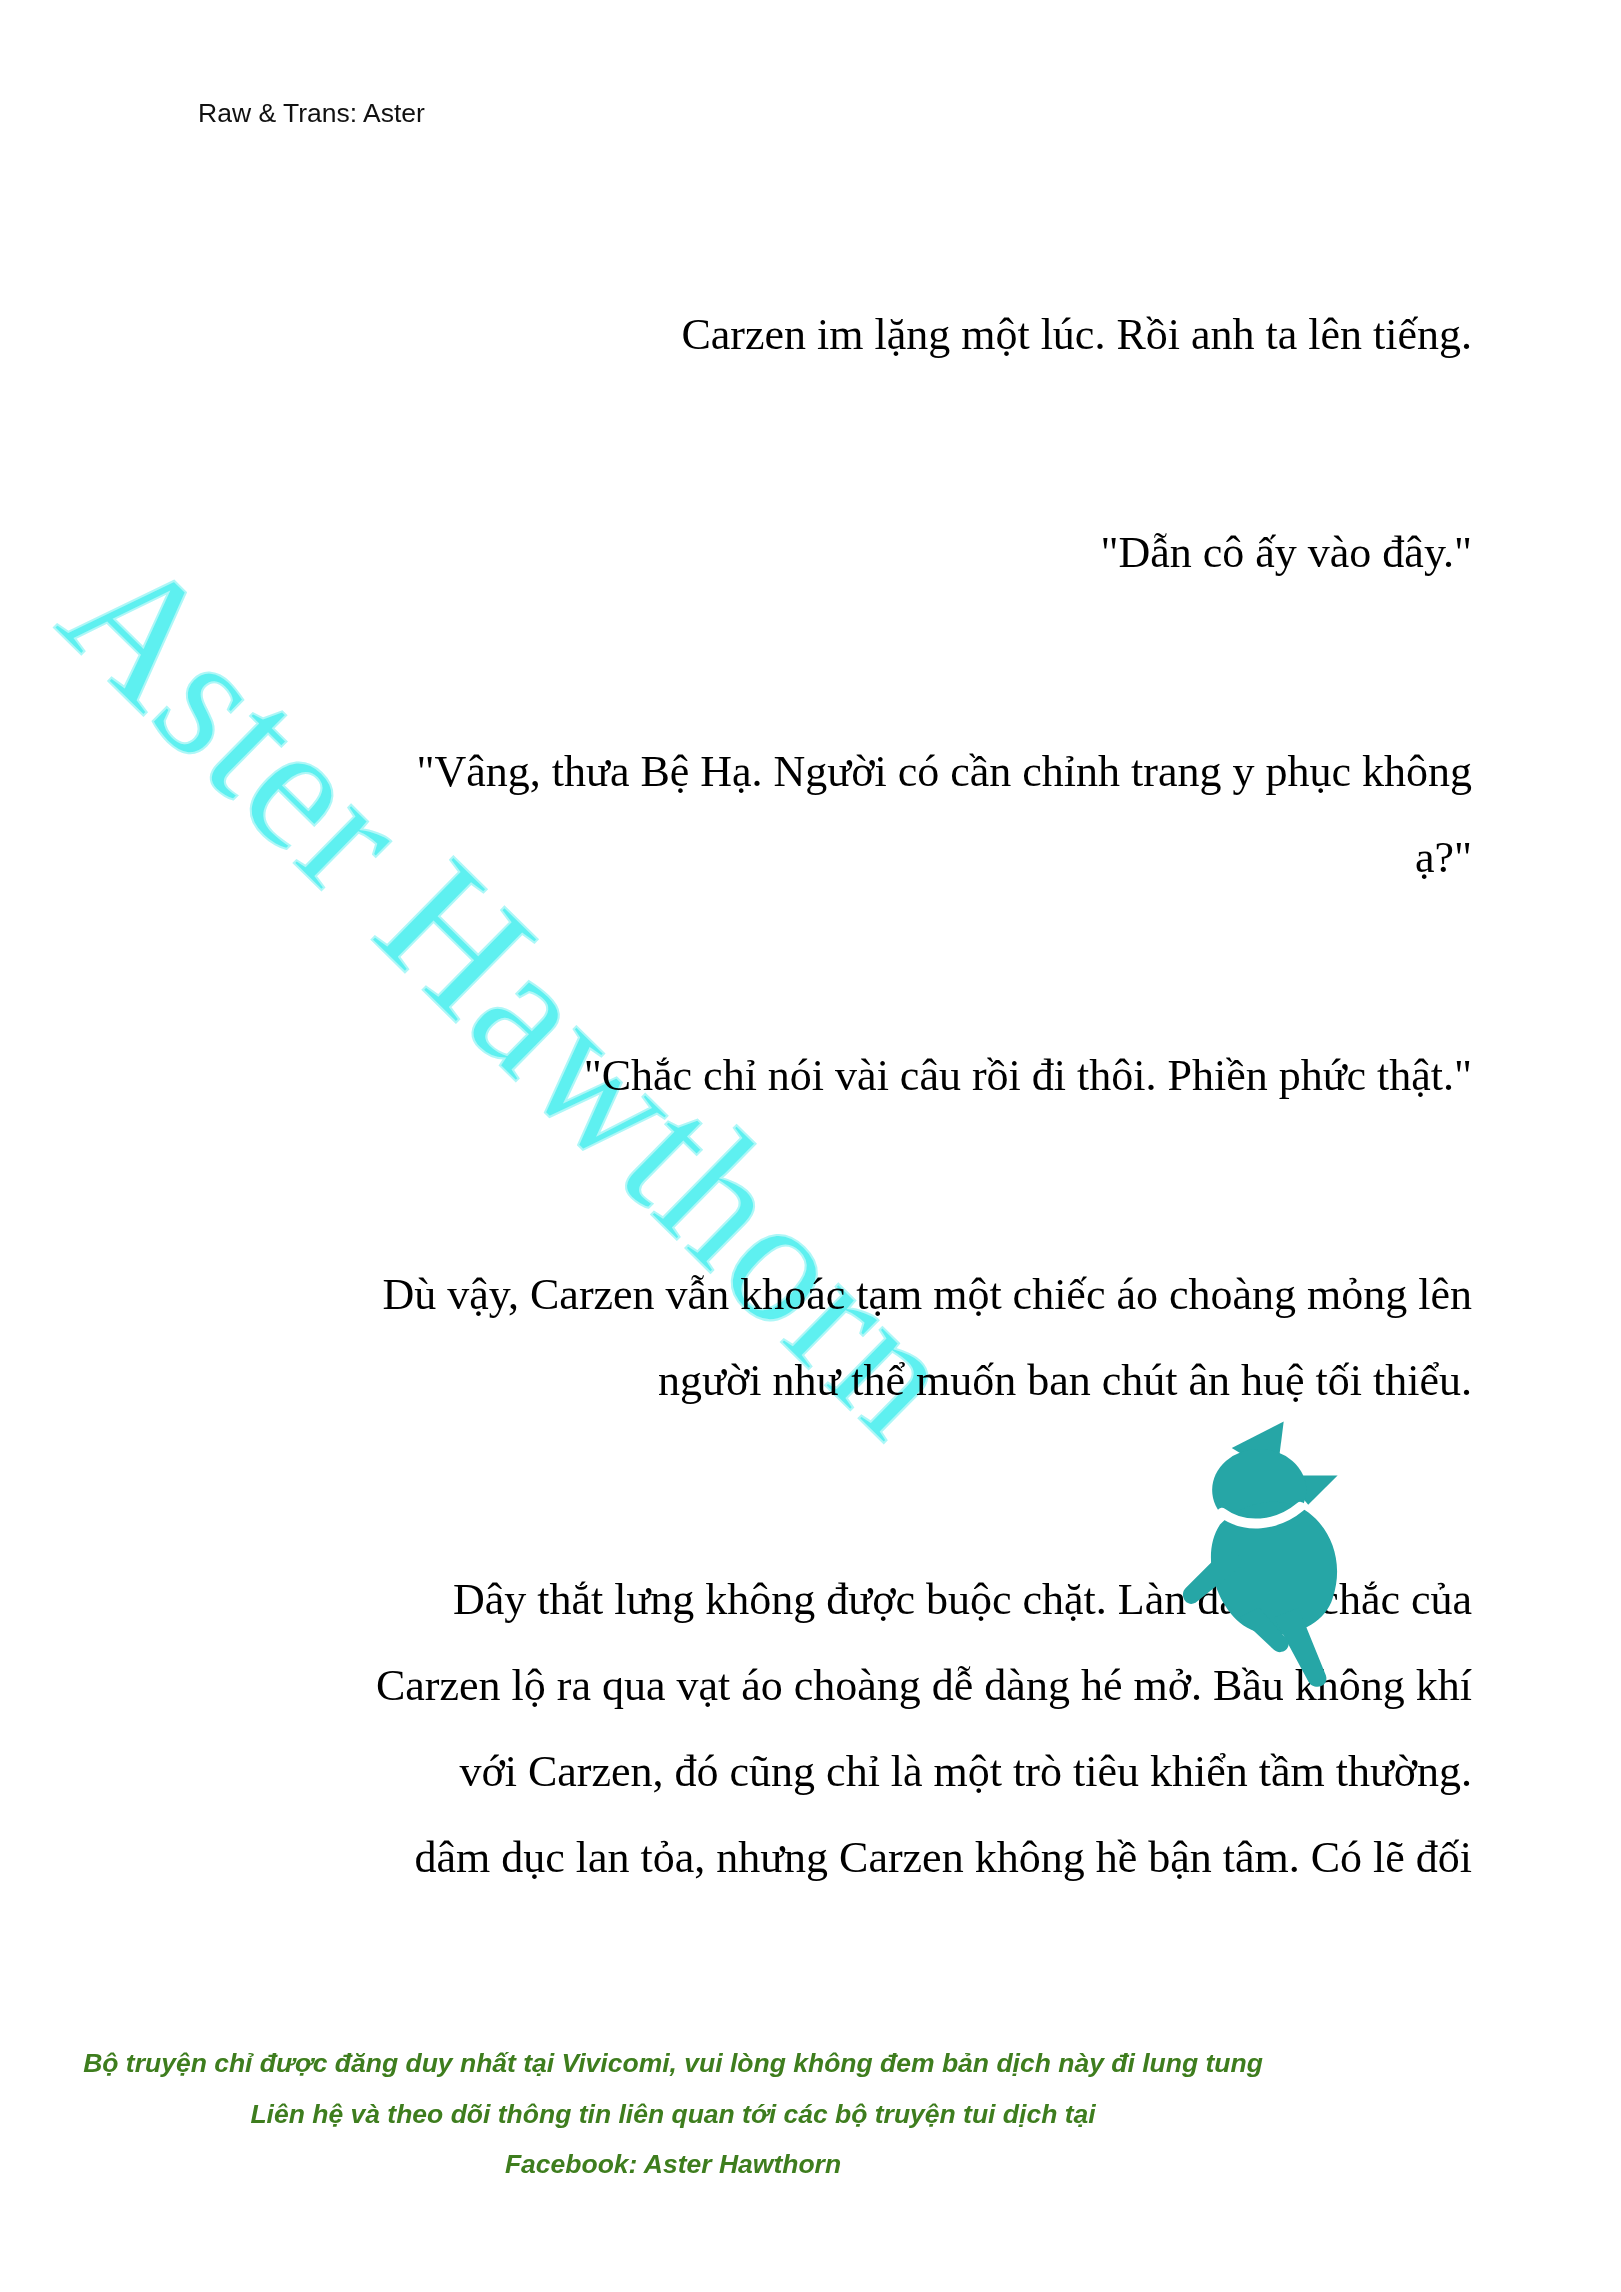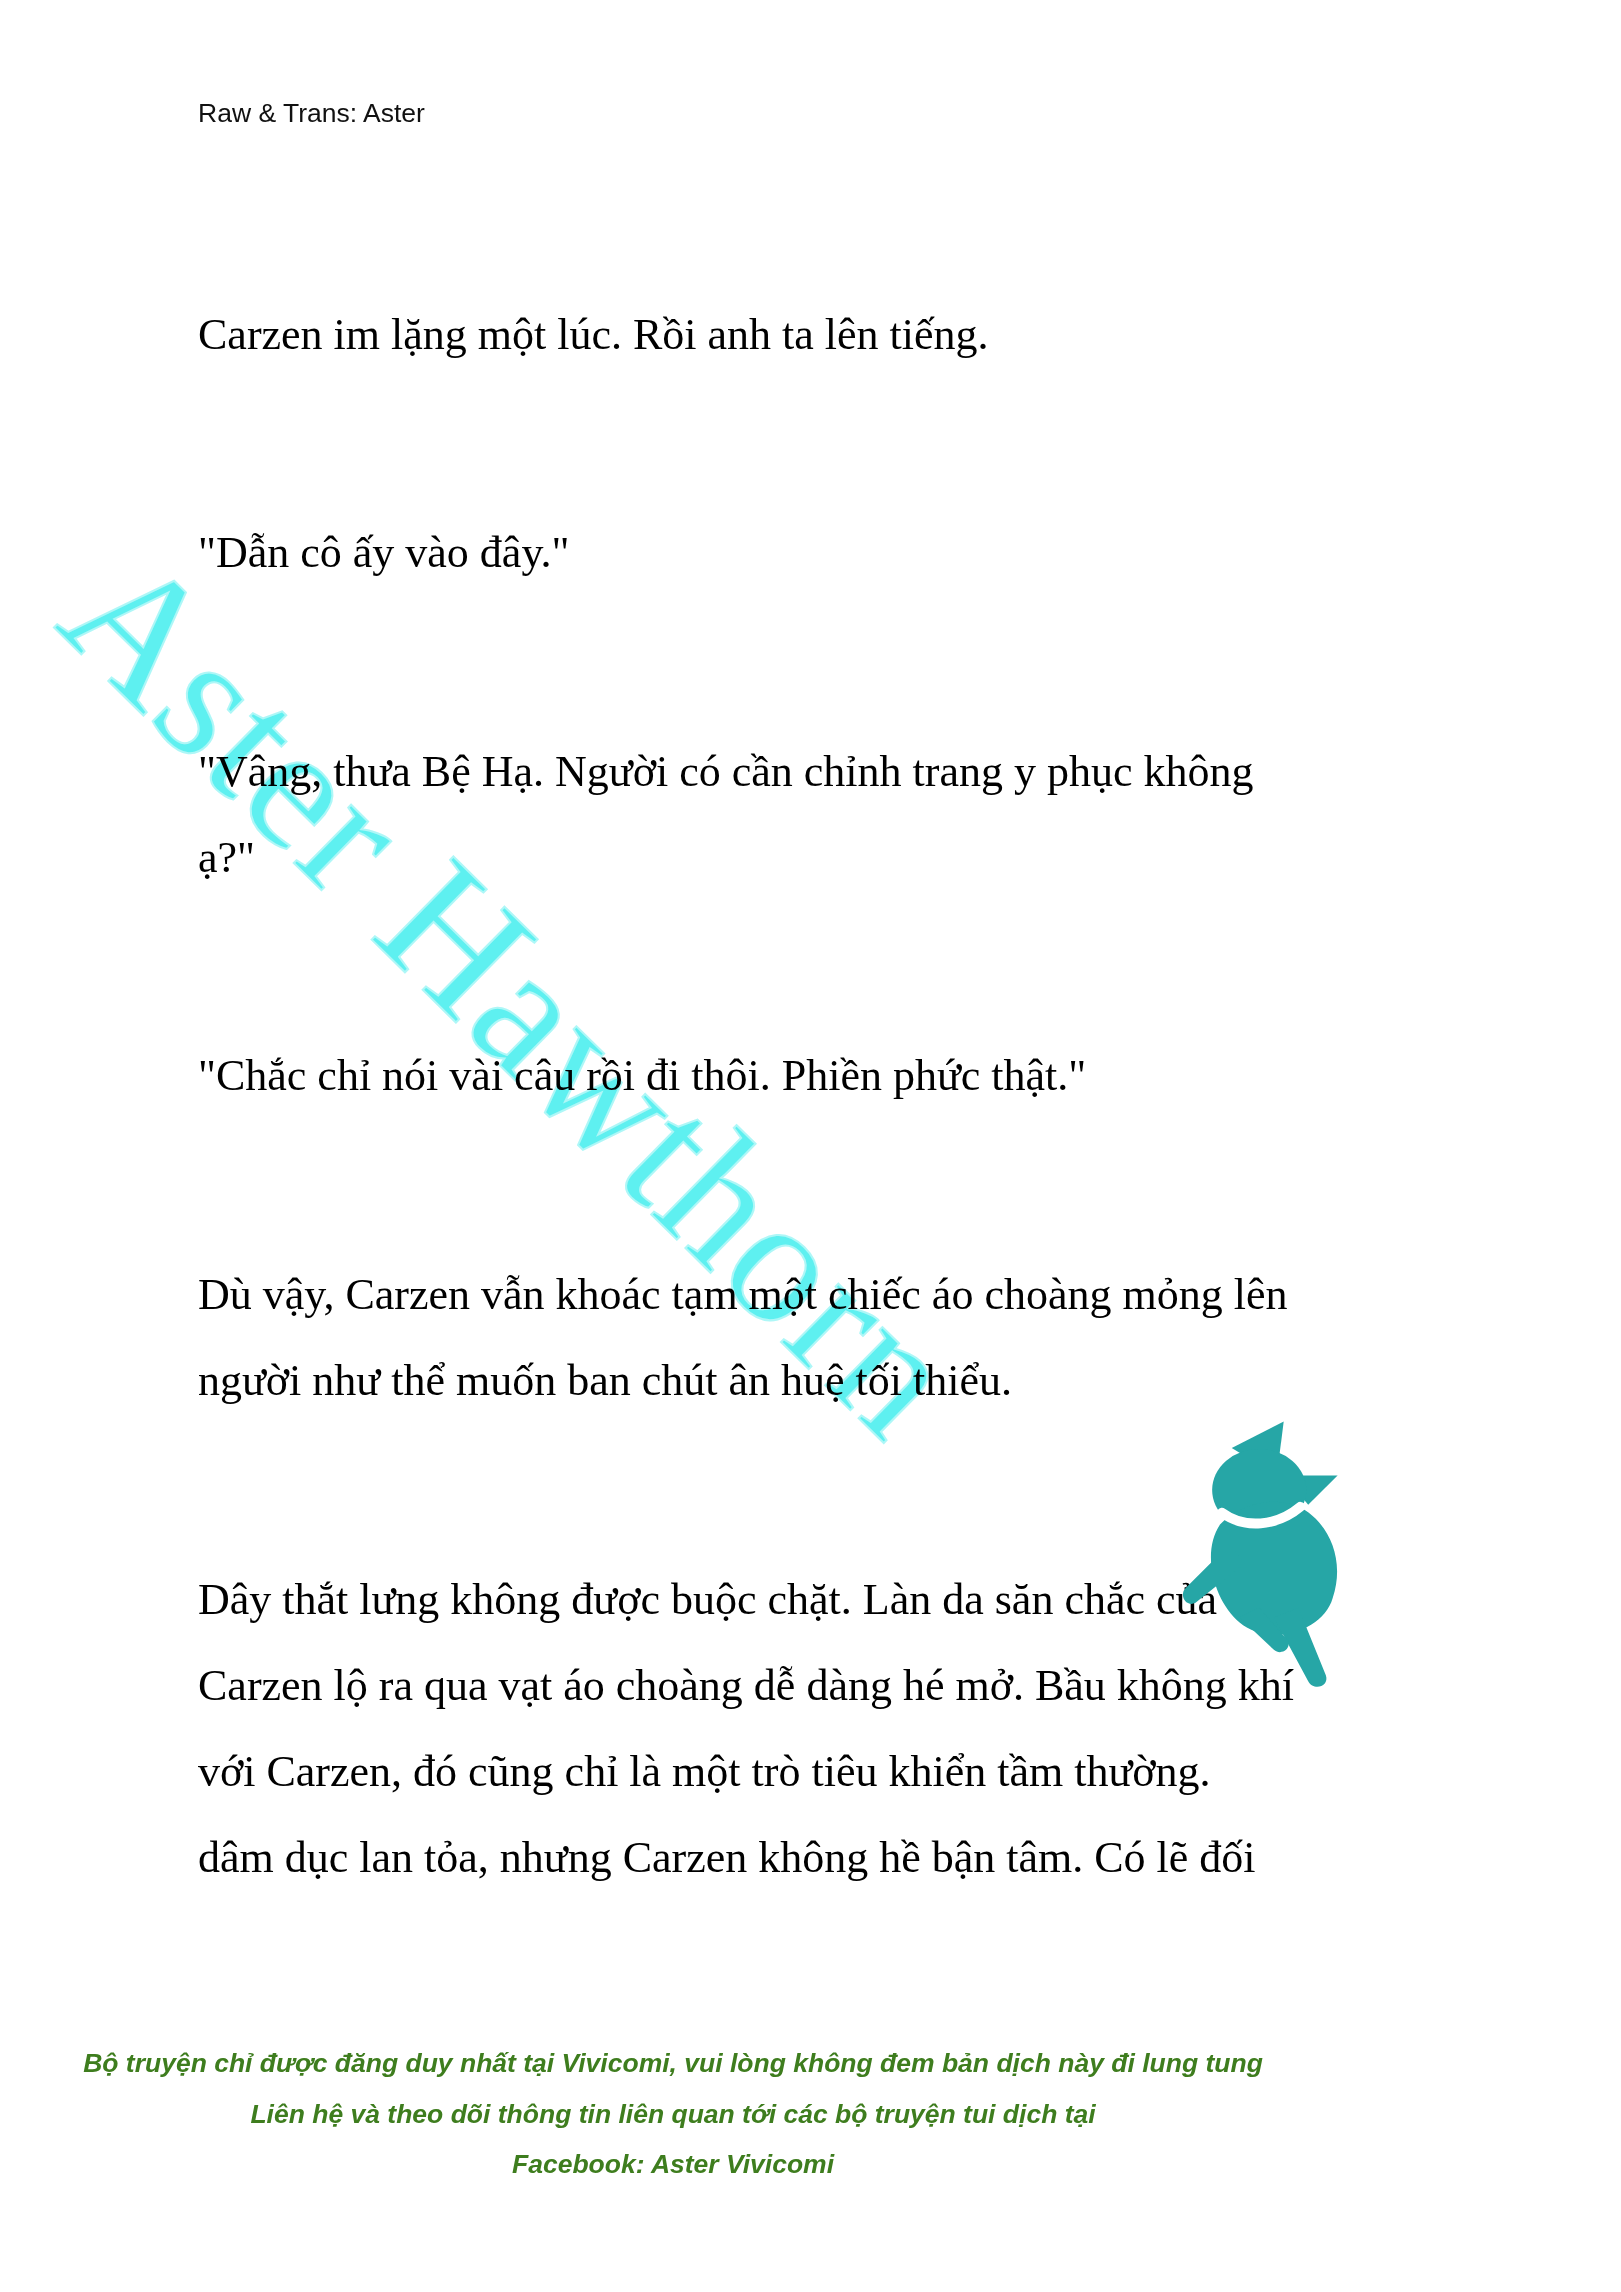--- a/index.html
+++ b/index.html
@@ -9,21 +9,21 @@
     .page { position: absolute; inset: 0; padding-left: 19px; }
     .header {
       position: absolute; left: 198px; top: 98px;
       font-family: "Liberation Sans", sans-serif; font-size: 26.5px; color: #111;
     }
     .body-text {
       position: absolute; left: 198px; width: 1274px;
       font-family: "Liberation Serif", serif; font-size: 44px; color: #000;
       line-height: 86px; white-space: nowrap; z-index: 3;
     }
-    .line { display: block; }
+    .line { display: block; text-align: right; }
     .footer-line {
       position: absolute; left: 0; width: 1346px; text-align: center;
       font-family: "Liberation Sans", sans-serif; font-size: 26.5px; font-weight: bold; font-style: italic;
       z-index: 3;
     }
     .watermark {
       position: absolute; left: 167px; top: 510px;
       transform-origin: 0 0; transform: rotate(44.5deg);
       font-family: "Liberation Serif", serif; font-size: 178px;
       white-space: nowrap; z-index: 2; letter-spacing: 2px;
@@ -83,16 +83,16 @@
 
       <path d="M115,225 L150,290 C155,300 172,296 168,284 L140,215 Z"></path>
       <path d="M80,225 L115,258 C123,265 135,255 128,247 L100,215 Z"></path>
     </g>
 
     <path d="M62,118 C85,135 118,132 142,112" stroke="#ffffff" stroke-width="10" fill="none" stroke-linecap="round"></path>
   </svg>
 
   <div class="footer-line" style="top: 2048px; color:#3e7d1e;">Bộ truyện chỉ được đăng duy nhất tại Vivicomi, vui lòng không đem bản dịch này đi lung tung</div>
   <div class="footer-line" style="top: 2099px; color:#3e7d1e;">Liên hệ và theo dõi thông tin liên quan tới các bộ truyện tui dịch tại</div>
-  <div class="footer-line" style="top: 2149px; color:#3e7d1e;">Facebook: Aster Vivicomi</div>
+  <div class="footer-line" style="top: 2149px; color:#3e7d1e;">Facebook: Aster Hawthorn</div>
 
 </div>
 
 
 </body></html>

